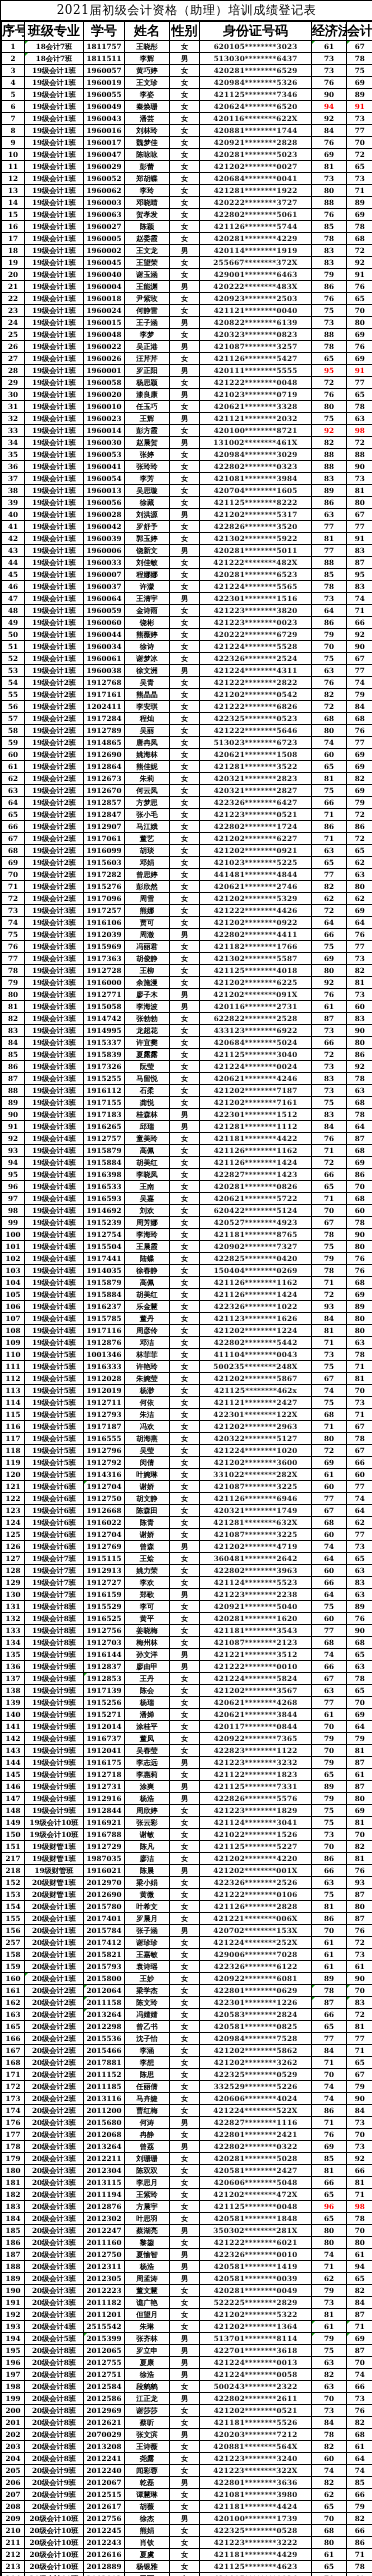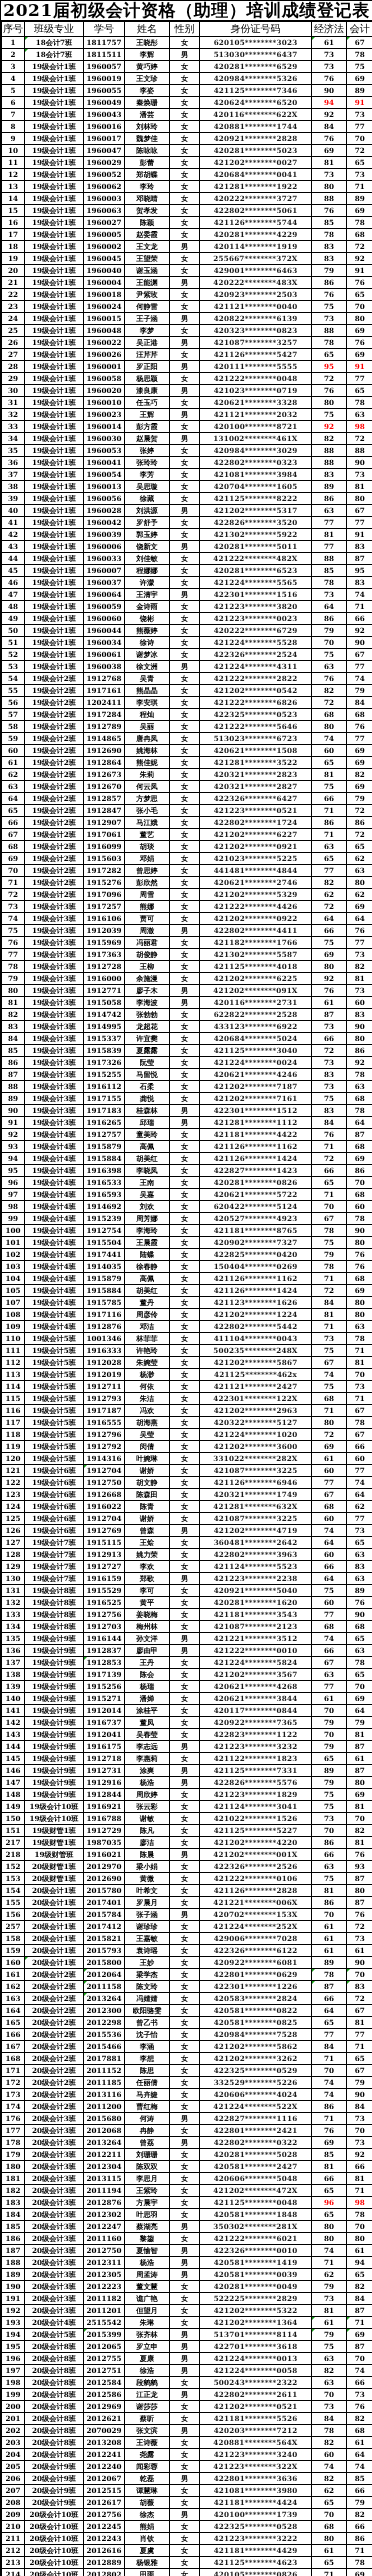--- a/index.html
+++ b/index.html
@@ -1,25 +1,25 @@
 <!DOCTYPE html>
 <html style="font-size:8.9px"><head>
 <meta charset="utf-8">
 <style>
   html,body{margin:0;padding:0;background:#fff;}
   body{width:372px;font-family:"DejaVu Serif","Liberation Serif",serif;color:#000;}
   .sheet{width:371px;border:0.6px solid #000;}
   .title{height:19.4px;border-bottom:0.6px solid #000;display:flex;align-items:center;justify-content:center;
-         font-size:17px;font-weight:bold;letter-spacing:0.6px;text-align:right;}
+         font-size:12px;font-weight:normal;letter-spacing:0.6px;text-align:right;}
   table{border-collapse:collapse;table-layout:fixed;width:100%;}
   col.c-seq{width:23px;} col.c-class{width:59px;} col.c-id{width:41px;} col.c-name{width:45px;}
   col.c-gender{width:30px;} col.c-idcard{width:112px;} col.c-econ{width:35px;} col.c-acct{width:26.6px;}
   th,td{border:0.6px solid #000;text-align:center;vertical-align:middle;overflow:hidden;white-space:nowrap;
         padding:0;position:relative;}
-  th{height:10.5px;font-size:10px;font-weight:normal;}
+  th{height:10.5px;font-size:13px;font-weight:bold;}
   td{height:11px;font-size:7.2px;font-weight:bold;}
   td.col-seq{font-size:7.2px;}
   td.col-idcard{color:#1c1c1c;letter-spacing:0.2px;}
   td.col-econ,td.col-acct{font-size:7.2px;}
   td.red{color:#ff0000;}
   td.tri::before{content:"";position:absolute;top:0;left:0;width:0;height:0;
                  border-top:3.3px solid #18a018;border-right:3.3px solid transparent;}
 </style>
 </head>
 <body>
@@ -1094,20 +1094,30 @@
           <td class="col-seq">105</td>
           <td class="col-class">19级会计4班</td>
           <td class="col-id">1915884</td>
           <td class="col-name">胡美红</td>
           <td class="col-gender">女</td>
           <td class="col-idcard">421126********1424</td>
           <td class="col-econ">72</td>
           <td class="col-acct">69</td>
         </tr>
         <tr>
+          <td class="col-seq">106</td>
+          <td class="col-class">19级会计4班</td>
+          <td class="col-id">1916237</td>
+          <td class="col-name">乐金慧</td>
+          <td class="col-gender">女</td>
+          <td class="col-idcard">422326********1022</td>
+          <td class="col-econ">93</td>
+          <td class="col-acct">89</td>
+        </tr>
+        <tr>
           <td class="col-seq">107</td>
           <td class="col-class">19级会计4班</td>
           <td class="col-id">1915785</td>
           <td class="col-name">董丹</td>
           <td class="col-gender">女</td>
           <td class="col-idcard">421123********1626</td>
           <td class="col-econ">84</td>
           <td class="col-acct">80</td>
         </tr>
         <tr>
@@ -1682,30 +1692,20 @@
         </tr>
         <tr>
           <td class="col-seq">163</td>
           <td class="col-class">20级会计2班</td>
           <td class="col-id tri">2013264</td>
           <td class="col-name">冯婧婧</td>
           <td class="col-gender">女</td>
           <td class="col-idcard">420583********2824</td>
           <td class="col-econ">66</td>
           <td class="col-acct">72</td>
-        </tr>
-        <tr>
-          <td class="col-seq">164</td>
-          <td class="col-class">20级会计2班</td>
-          <td class="col-id">2012300</td>
-          <td class="col-name">欧阳骆雯</td>
-          <td class="col-gender">女</td>
-          <td class="col-idcard">420581********0822</td>
-          <td class="col-econ">64</td>
-          <td class="col-acct">67</td>
         </tr>
         <tr>
           <td class="col-seq">165</td>
           <td class="col-class">20级会计2班</td>
           <td class="col-id">2012298</td>
           <td class="col-name">曾乙书</td>
           <td class="col-gender">女</td>
           <td class="col-idcard">420581********0825</td>
           <td class="col-econ">65</td>
           <td class="col-acct">81</td>

